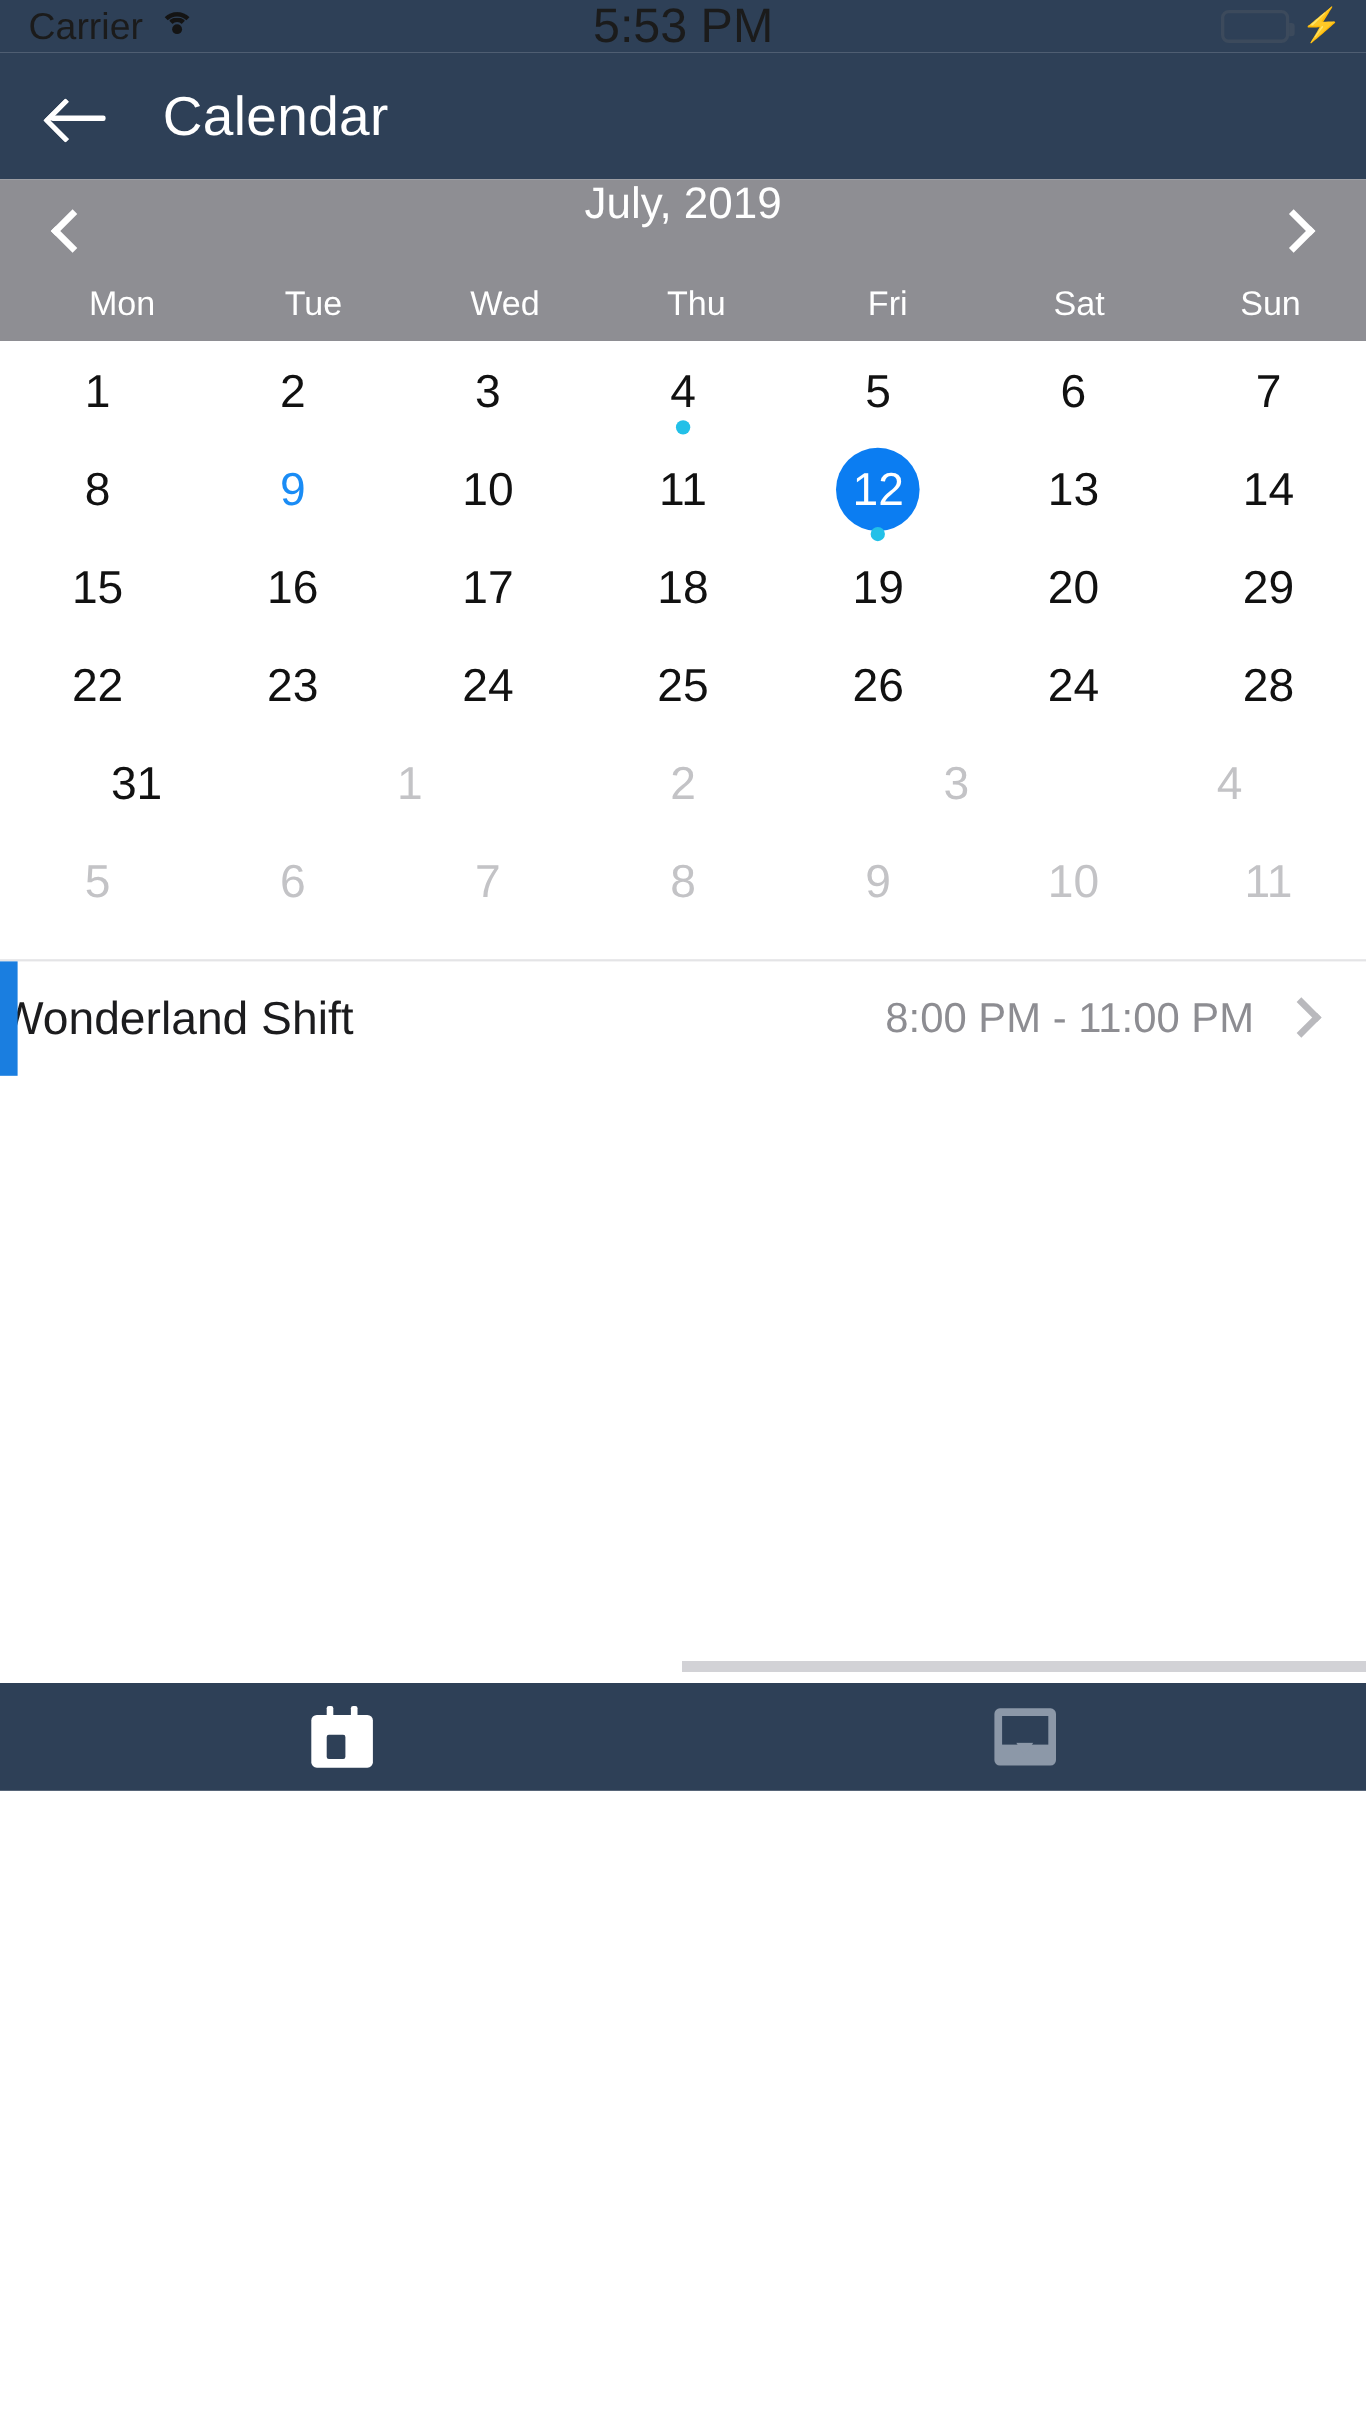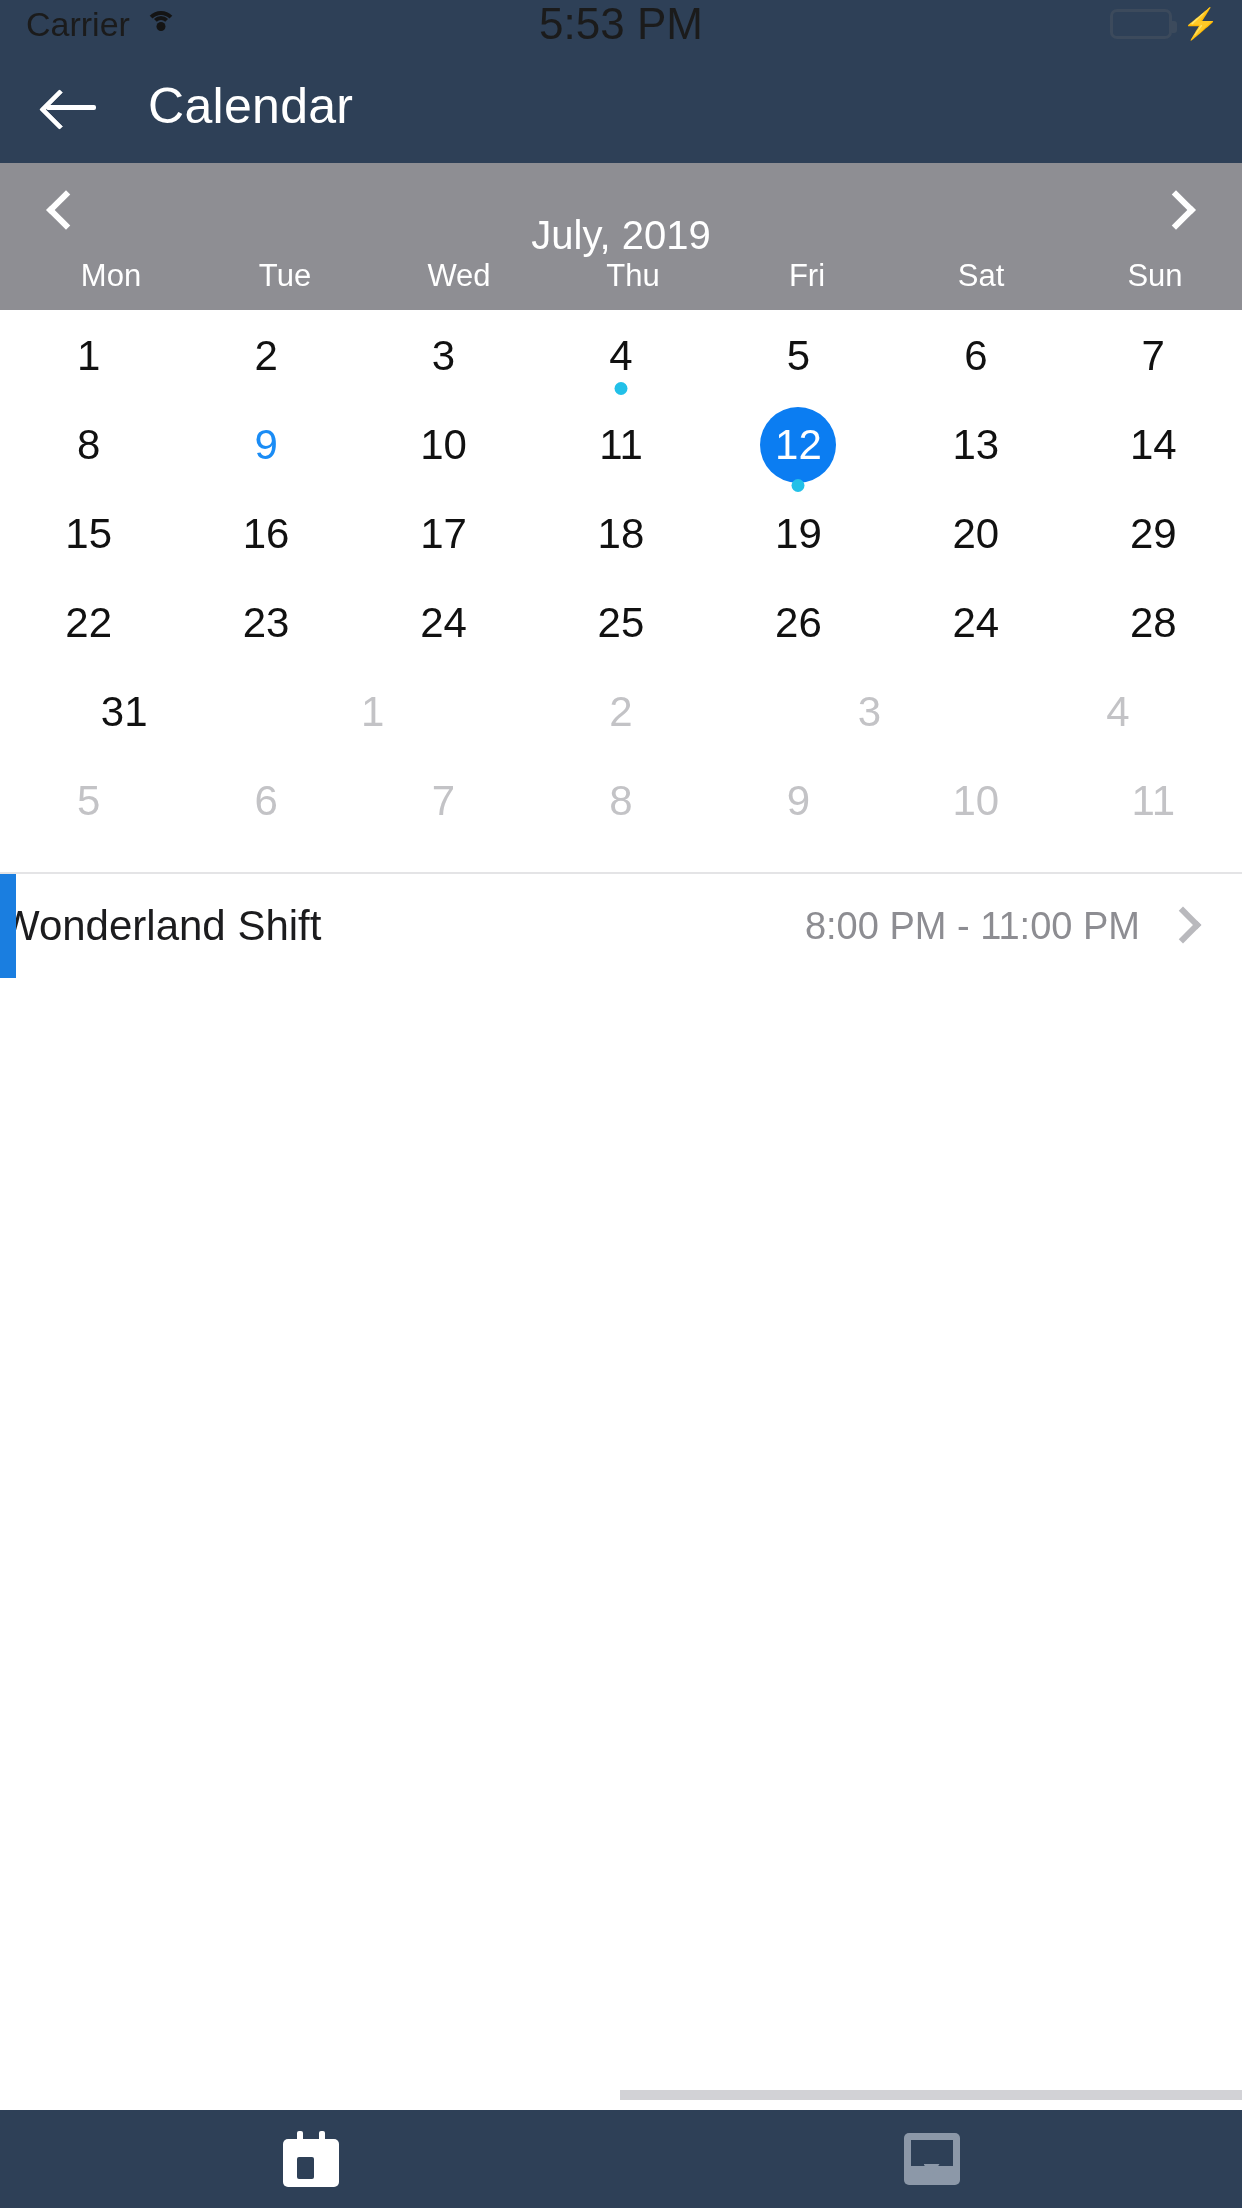--- a/index.html
+++ b/index.html
@@ -2,21 +2,21 @@
 <html><head>
 <meta charset="utf-8">
 <style>
   * { margin:0; padding:0; box-sizing:border-box; }
   html, body {
     width:1242px; height:2208px;
     font-family:"Liberation Sans", sans-serif;
     background:#ffffff;
     overflow:hidden;
   }
-  .phone { position:relative; width:1242px; height:2208px; background:#ffffff; }
+  .phone { position:relative; width:1242px; height:1628px; background:#ffffff; }
 
   
   .statusbar{
     height:48px; background:#2e4057; color:#111111;
     display:flex; align-items:center; position:relative;
   }
   .sb-left{ display:flex; align-items:center; gap:14px; padding-left:26px; }
   .sb-carrier{ font-size:34px; color:#1b1b1b; letter-spacing:0px; }
   .wifi-ic{ width:34px; height:26px; position:relative; }
   .wifi-ic span{ position:absolute; left:50%; transform:translateX(-50%);
@@ -56,21 +56,21 @@
   }
   .back-arrow::after{
     content:""; position:absolute; left:1px; top:9px;
     width:24px; height:24px; border-left:5px solid #ffffff; border-top:5px solid #ffffff;
     transform:rotate(-45deg); border-radius:2px;
   }
   .nav-title{ color:#ffffff; font-size:50px; font-weight:400; letter-spacing:.3px; }
 
   
   .monthbar{ background:#8e8e93; height:147px; position:relative; }
-  .month-row{ height:95px; display:flex; align-items:flex-end; justify-content:center; position:relative; }
+  .month-row{ height:95px; display:flex; align-items:flex-start; justify-content:center; position:relative; }
   .month-title{ color:#ffffff; font-size:40px; font-weight:400; }
   .chev{
     position:absolute; top:50%; transform:translateY(-50%);
     width:54px; height:54px; cursor:pointer;
   }
   .chev.prev{ left:34px; }
   .chev.next{ right:34px; }
   .chev i{
     position:absolute; left:14px; top:12px; width:28px; height:28px;
     border-top:6px solid #fff; border-right:6px solid #fff;

